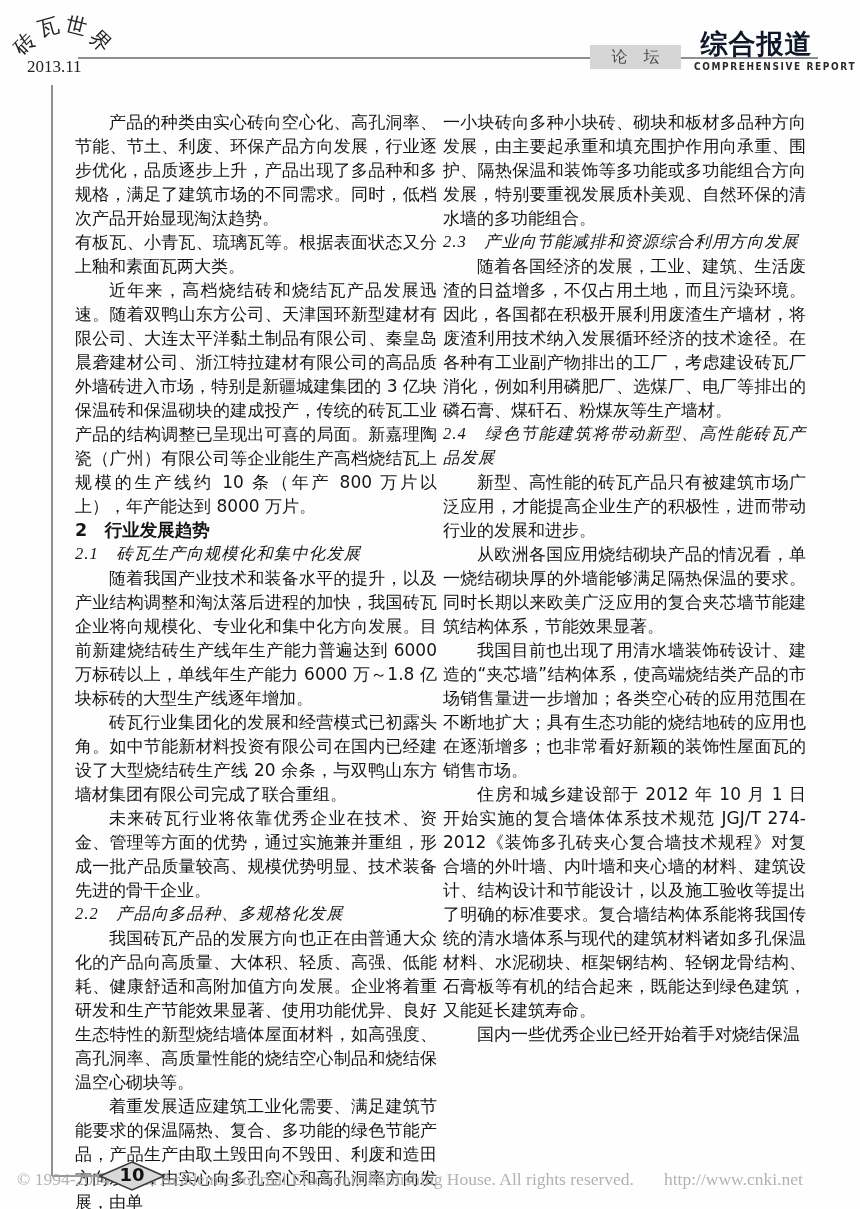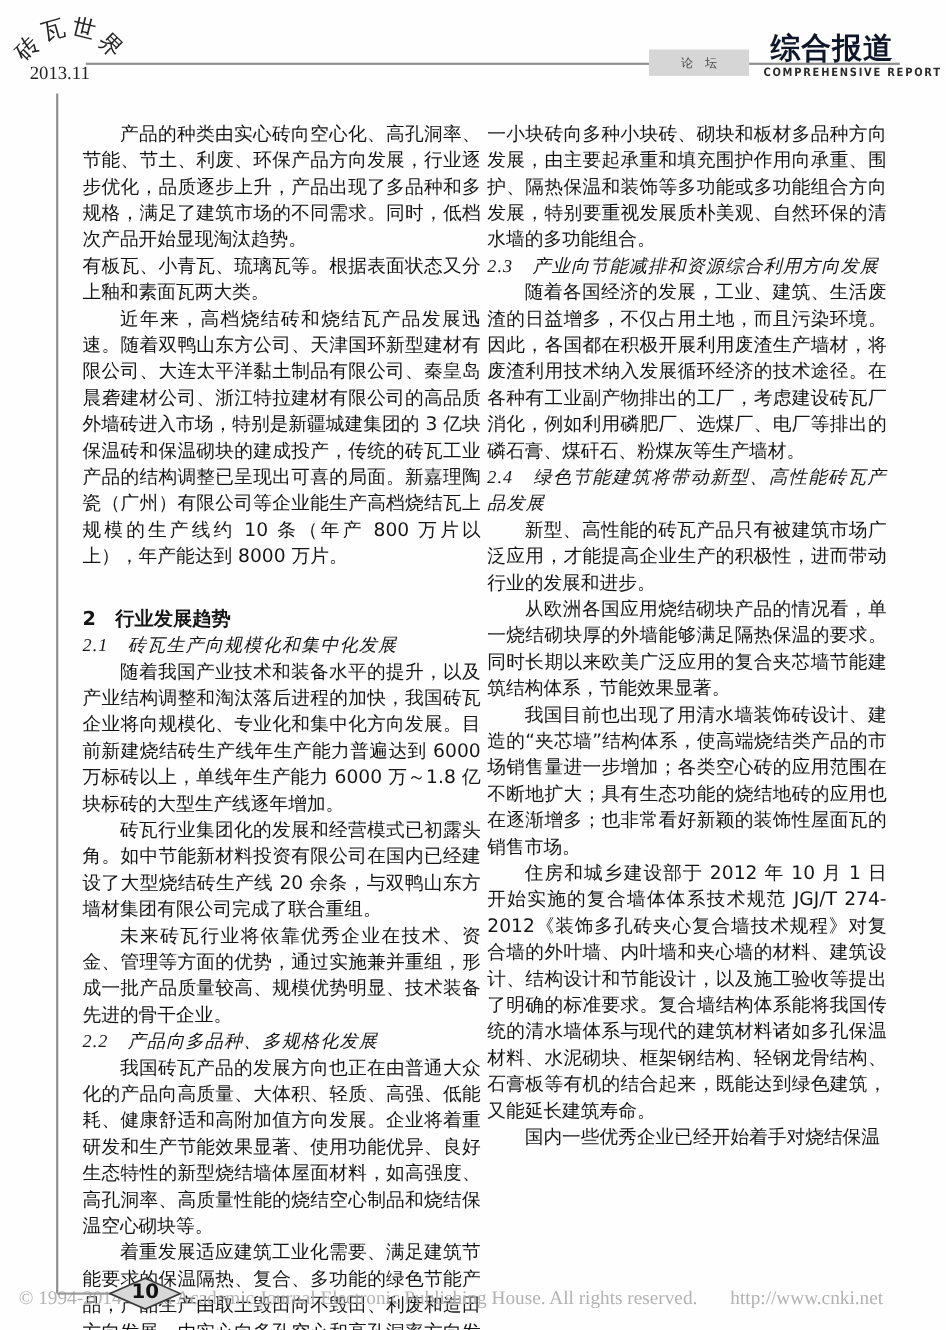--- a/index.html
+++ b/index.html
@@ -14,34 +14,34 @@
   .logo-c1{left:38px;top:13px;transform:rotate(-16deg);}
   .logo-c2{left:66px;top:12px;transform:rotate(14deg);}
   .logo-c3{left:90px;top:27px;transform:rotate(44deg);}
   .issue-date{position:absolute;left:27px;top:57px;font-family:"Liberation Serif",serif;
     font-size:17px;color:#222;}
   .rule{position:absolute;background:#8f8f8f;}
   .h-rule-left{left:78px;top:57px;width:512px;height:2px;}
   .h-rule-right{left:681px;top:57px;width:137px;height:2px;}
   .v-rule{left:51px;top:85px;width:2px;height:1091px;}
   .forum-tab{position:absolute;left:590px;top:45px;width:91px;height:24px;background:#d6d6d6;
-    display:flex;align-items:center;justify-content:center;font-size:11px;color:#4a4a4a;}
+    display:flex;align-items:center;justify-content:center;font-size:16px;color:#4a4a4a;}
   .section-title{position:absolute;left:695px;top:26px;width:123px;text-align:center;
     font-size:27px;font-weight:bold;letter-spacing:1px;color:#0f172a;white-space:nowrap;}
   .section-subtitle{position:absolute;left:694px;top:61px;width:126px;text-align:center;
     font-size:9px;font-weight:bold;letter-spacing:1.6px;color:#2a2a2a;white-space:nowrap;
     transform:scaleY(1.15);transform-origin:top left;}
   
   .article{position:absolute;left:75px;top:110px;width:731px;display:flex;gap:6px;}
   .col{width:362px;}
   .col.right{width:363px;}
   .para{margin:0;font-size:17px;line-height:24px;text-align:justify;text-indent:2em;
     overflow-wrap:break-word;}
   .para.no-indent{text-indent:0;}
-  .para.heading{font-weight:bold;text-indent:0;font-size:17.5px;margin-top:33px;}
+  .para.heading{font-weight:bold;text-indent:0;font-size:17.5px;}
   .para.subheading{font-style:italic;text-indent:0;font-size:16.5px;
     font-family:"Liberation Serif",serif;letter-spacing:1px;}
   
   .copyright{position:absolute;left:17px;top:1169px;width:830px;
     font-family:"Liberation Serif",serif;font-size:17.5px;color:#b2b2b2;white-space:nowrap;}
   .copyright .url{margin-left:30px;color:#b2b2b2;text-decoration:none;}
   .f-rule{left:52px;top:1175px;width:52px;height:2px;background:#9a9a9a;}
   .page-badge{position:absolute;left:99px;top:1161px;width:66px;height:30px;}
   .page-badge svg{position:absolute;left:0;top:0;}
   .page-badge .num{position:absolute;left:0;top:3px;width:66px;text-align:center;

